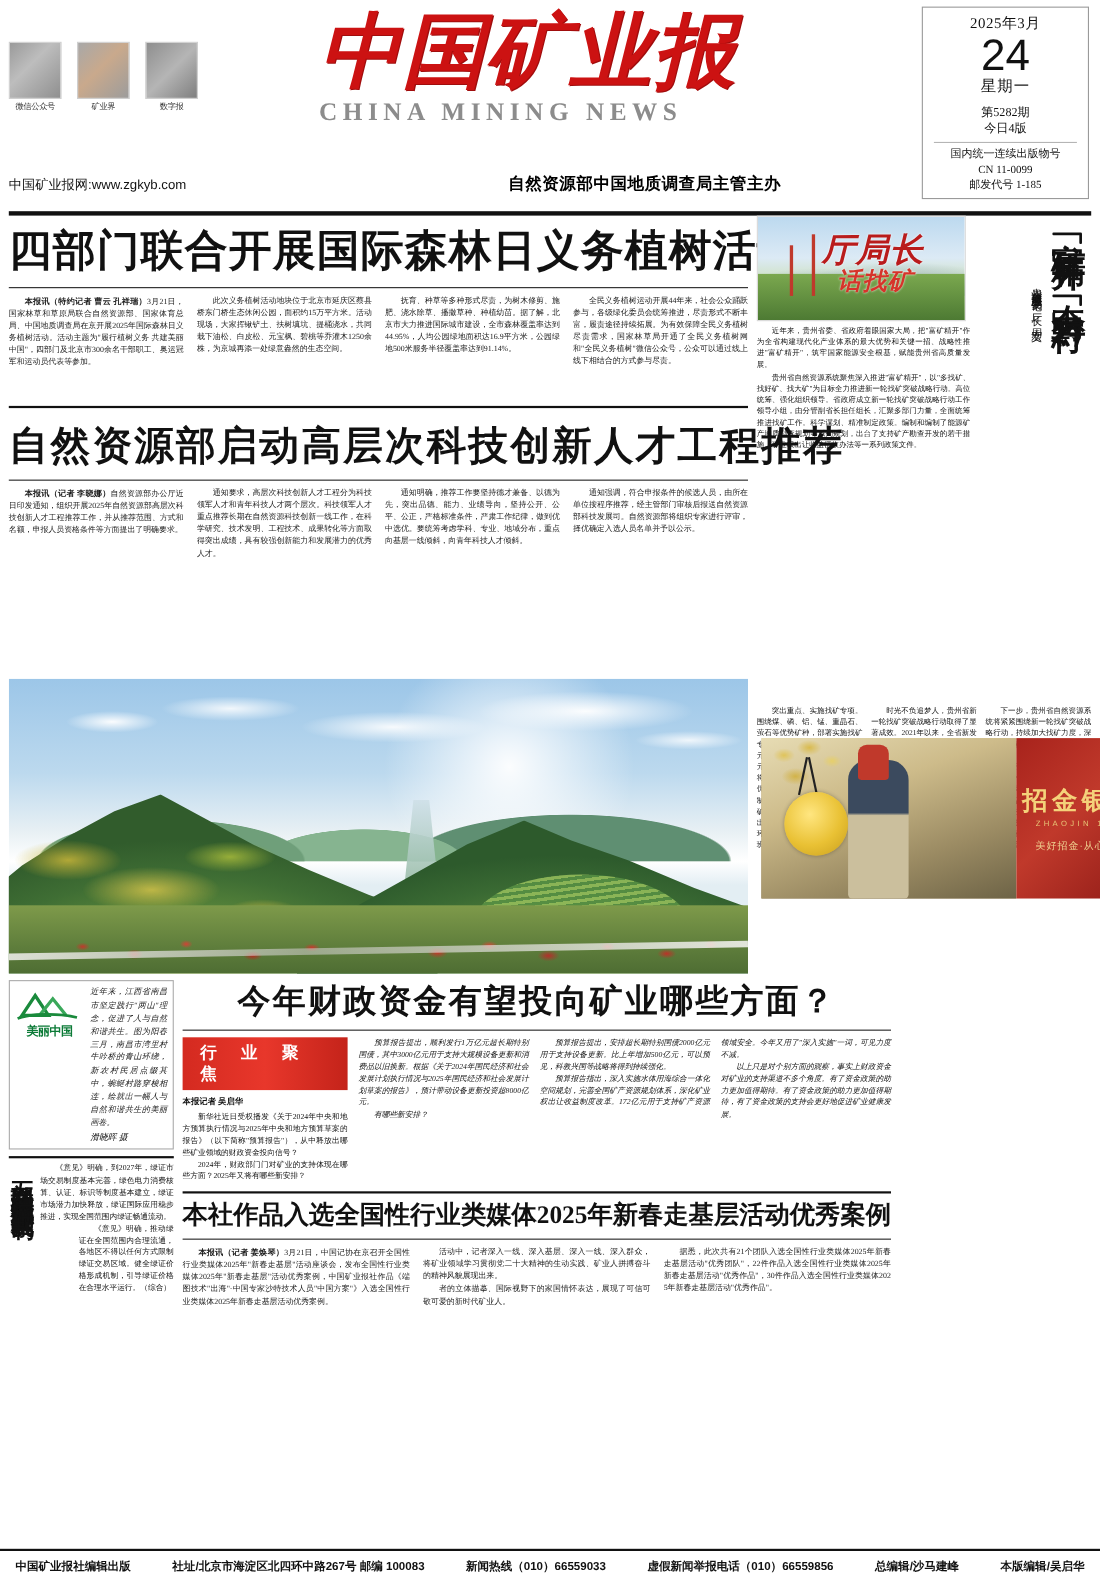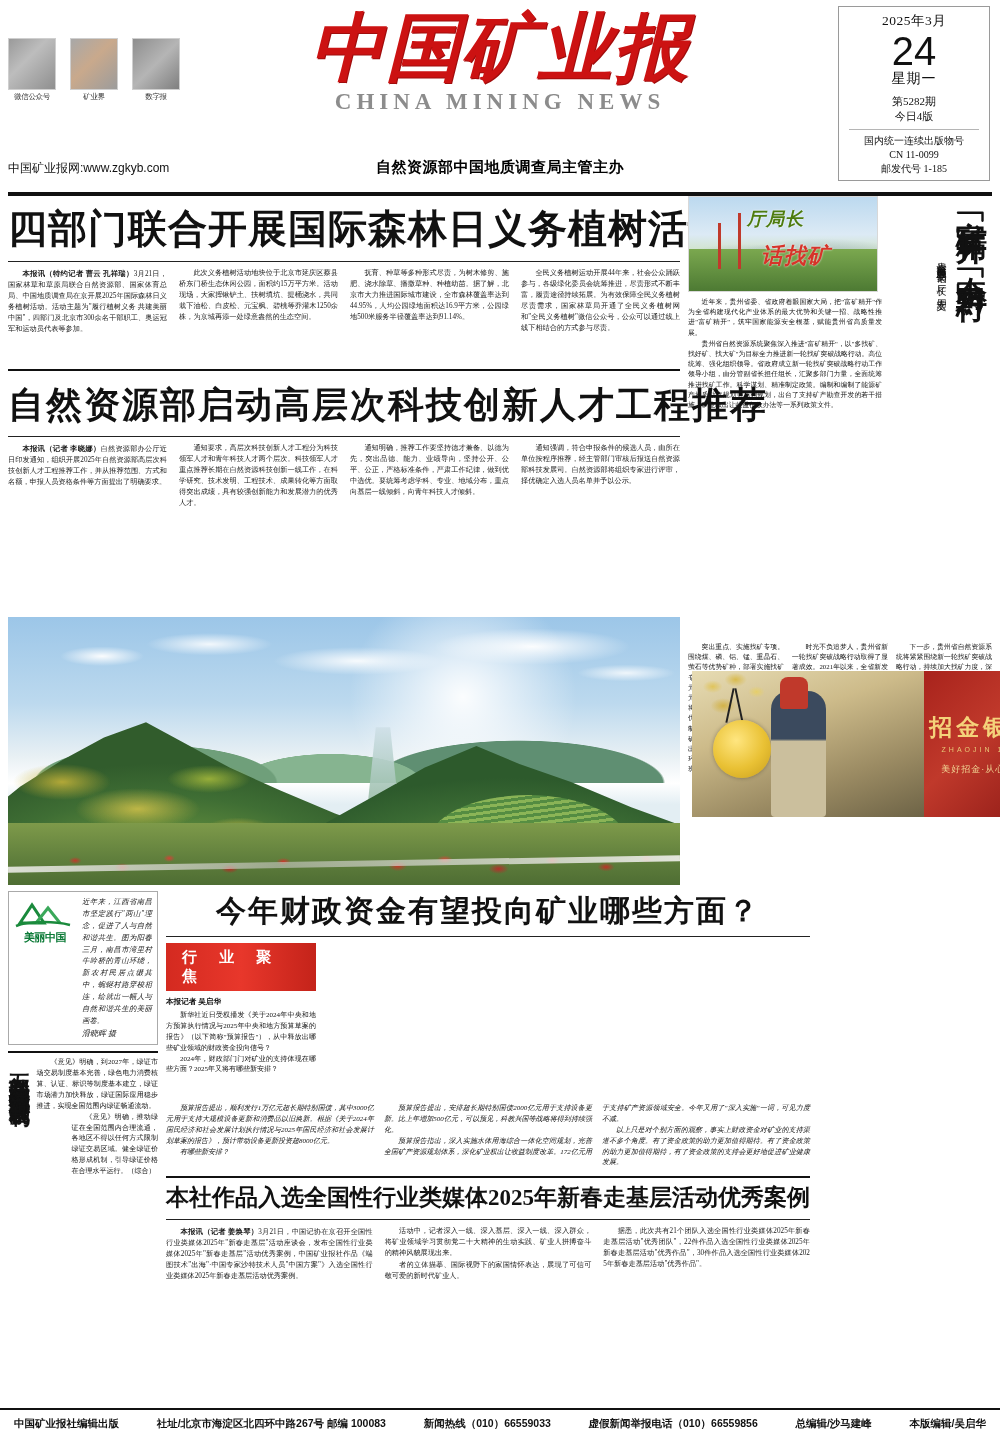--- a/index.html
+++ b/index.html
@@ -15,31 +15,31 @@
   
   .masthead { position: relative; height: 192px; width: 1000px; }
   .qr-block { position:absolute; left:8px; top:38px; display:flex; gap:14px; }
   .qr-item { width:48px; text-align:center; }
   .qr-img { width:48px; height:52px; background:linear-gradient(135deg,#9a9a9a,#bdbdbd 40%,#8f8f8f); border:1px solid #cfcfcf; }
   .qr-img.b { background:linear-gradient(135deg,#a8a8a8,#c9a98c 45%,#9c9c9c); }
   .qr-img.c { background:linear-gradient(135deg,#8e8e8e,#b5b5b5 50%,#7f7f7f); }
   .qr-cap { font-size:7.5px; color:#333; margin-top:2px; font-family:"Liberation Sans",sans-serif; letter-spacing:-0.3px; }
   .site-url { position:absolute; left:8px; top:160px; font-size:12px; color:#111; font-family:"Liberation Sans",sans-serif; }
 
-  .logo-wrap { position:absolute; left:290px; top:6px; width:420px; text-align:center; }
+  .logo-wrap { position:absolute; left:290px; top:6px; width:420px; }
   .logo-cn {
     font-family:"Liberation Serif", serif;
     font-size:74px; font-weight:700; color:#cc1212;
     letter-spacing:2px; line-height:1.15;
     font-style:italic;
     text-shadow:1px 1px 0 #a00d0d;
     white-space:nowrap;
   }
   .logo-en { font-family:"Liberation Serif",serif; font-size:23px; font-weight:700; letter-spacing:5px; color:#8c8c8c; margin-top:-2px; }
-  .sponsor { position:absolute; left:290px; top:158px; width:420px; text-align:center; font-size:15px; font-weight:700; font-family:"Liberation Sans",sans-serif; color:#000; letter-spacing:0.5px; }
+  .sponsor { position:absolute; left:290px; top:158px; width:420px; text-align:right; font-size:15px; font-weight:700; font-family:"Liberation Sans",sans-serif; color:#000; letter-spacing:0.5px; }
 
   .datebox { position:absolute; right:10px; top:6px; width:152px; height:175px; border:1px solid #9a9a9a; padding:5px 4px; text-align:center; }
   .d-ym { font-size:13.5px; letter-spacing:0.5px; }
   .d-day { font-size:40px; font-weight:400; line-height:1.05; font-family:"Liberation Sans",sans-serif; }
   .d-wk { font-size:14px; letter-spacing:1px; margin-top:-2px; }
   .d-issue { font-size:11px; margin-top:6px; }
   .d-pages { font-size:11px; }
   .d-sep { border-top:1px solid #b5b5b5; margin:5px 6px 4px; }
   .d-cn { font-size:10px; line-height:1.4; }
 
@@ -175,21 +175,21 @@
   .rb-sky { position:absolute; inset:0; background:linear-gradient(180deg,#bcd9ef 0%,#dceaf5 40%,#cfe2c5 60%,#6fa04a 100%); }
   .rb-mt { position:absolute; left:0; right:0; top:22px; height:50px;
     background:radial-gradient(120px 36px at 30% 100%, #8fa8b6, transparent 70%),
                radial-gradient(150px 44px at 70% 100%, #7f99a8, transparent 70%);
   }
   .rb-green { position:absolute; left:0; right:0; bottom:0; height:42px; background:linear-gradient(180deg,#7ba84f,#4d7a33); }
   .rig { position:absolute; bottom:22px; width:6px; background:transparent; }
   .rig::before { content:""; position:absolute; left:1px; bottom:0; width:3px; height:100%; background:#c0392b; }
   .rig-a { left:28px; height:46px; }
   .rig-b { left:48px; height:56px; }
-  .rb-txt1 { position:absolute; left:58px; top:10px; font-family:"Liberation Serif",serif; font-weight:700; font-size:18px; color:#4d7c0f; font-style:italic; text-shadow:0 0 2px #fff; letter-spacing:1px;}
+  .rb-txt1 { position:absolute; left:58px; top:10px; font-family:"Liberation Serif",serif; font-weight:700; font-size:30px; color:#b91c1c; font-style:italic; text-shadow:0 0 2px #fff; letter-spacing:1px;}
   .rb-txt2 { position:absolute; left:72px; top:44px; font-family:"Liberation Serif",serif; font-weight:700; font-size:22px; color:#d6342a; font-style:italic; text-shadow:0 0 2px #fff; letter-spacing:1px;}
 
   .rcols p { font-size:6.8px; line-height:1.5; text-align:justify; text-indent:2em; word-break:break-all; margin-bottom:1px; }
 
   
   .focus-badge {
     display:inline-block; background:linear-gradient(90deg,#d42a20,#e8372b 50%,#c4231a);
     color:#fff; font-family:"Liberation Sans",sans-serif; font-weight:700;
     font-size:15px; letter-spacing:9px; padding:5px 10px 5px 16px;
   }
@@ -346,21 +346,21 @@
               <p style="font-size:7px; line-height:1.55; text-align:justify; text-indent:2em; word-break:break-all;margin-left:35px;">《意见》明确，推动绿证在全国范围内合理流通，各地区不得以任何方式限制绿证交易区域。健全绿证价格形成机制，引导绿证价格在合理水平运行。（综合）</p>
             </div>
           </div>
         </div>
 
         <div style="flex:1;">
 
           <div class="hl2" style="font-size:30px; padding:2px 0 4px;">今年财政资金有望投向矿业哪些方面？</div>
           <div class="hr-line"></div>
 
-          <div style="display:flex; gap:10px; margin-top:4px;flex-direction:column;">
+          <div style="display:flex; gap:10px; margin-top:4px;">
             <div style="width:150px; flex:0 0 150px;">
               <div class="focus-badge">行 业 聚 焦</div>
               <p style="font-size:7.6px; font-weight:700; margin:6px 0 3px;">本报记者 吴启华</p>
               <p style="font-size:7px; line-height:1.55; text-align:justify; text-indent:2em; word-break:break-all;">新华社近日受权播发《关于2024年中央和地方预算执行情况与2025年中央和地方预算草案的报告》（以下简称"预算报告"），从中释放出哪些矿业领域的财政资金投向信号？</p>
               <p style="font-size:7px; line-height:1.55; text-align:justify; text-indent:2em; word-break:break-all;">2024年，财政部门门对矿业的支持体现在哪些方面？2025年又将有哪些新安排？</p>
             </div>
             <div style="flex:1; column-count:3; column-gap:10px;font-style:italic;">
               <p style="font-size:7px; line-height:1.55; text-align:justify; text-indent:2em; word-break:break-all;">预算报告提出，顺利发行1万亿元超长期特别国债，其中3000亿元用于支持大规模设备更新和消费品以旧换新。根据《关于2024年国民经济和社会发展计划执行情况与2025年国民经济和社会发展计划草案的报告》，预计带动设备更新投资超8000亿元。</p>
               <p style="font-size:7px; line-height:1.55; text-align:justify; text-indent:2em; word-break:break-all;">有哪些新安排？</p>
               <p style="font-size:7px; line-height:1.55; text-align:justify; text-indent:2em; word-break:break-all;">预算报告提出，安排超长期特别国债2000亿元用于支持设备更新。比上年增加500亿元，可以预见，科教兴国等战略将得到持续强化。</p>

